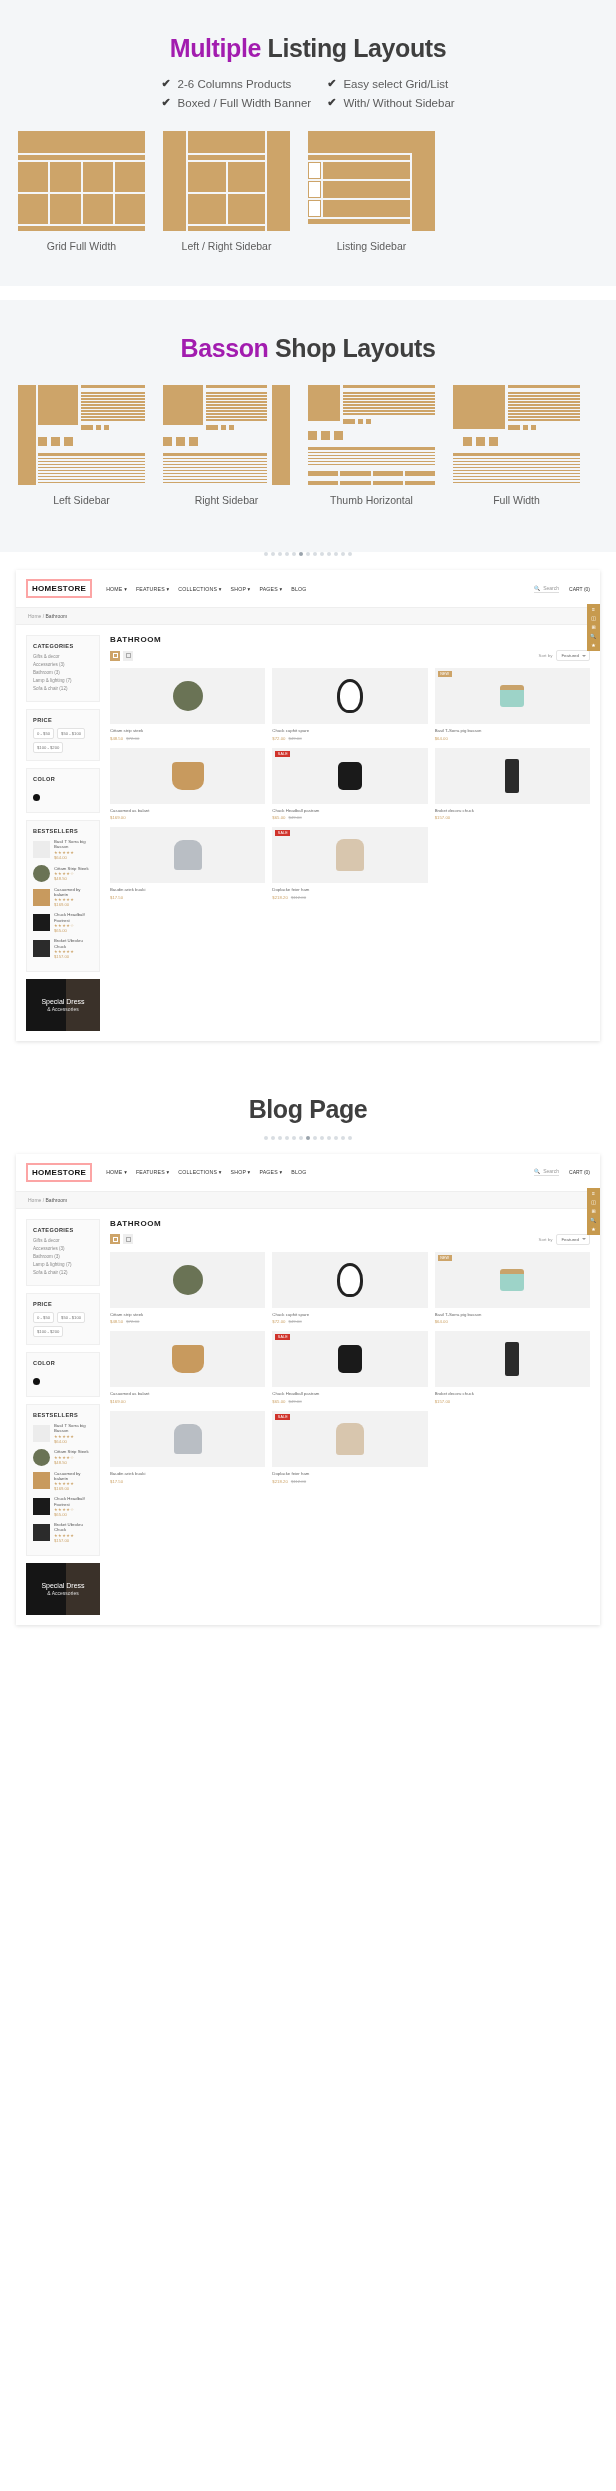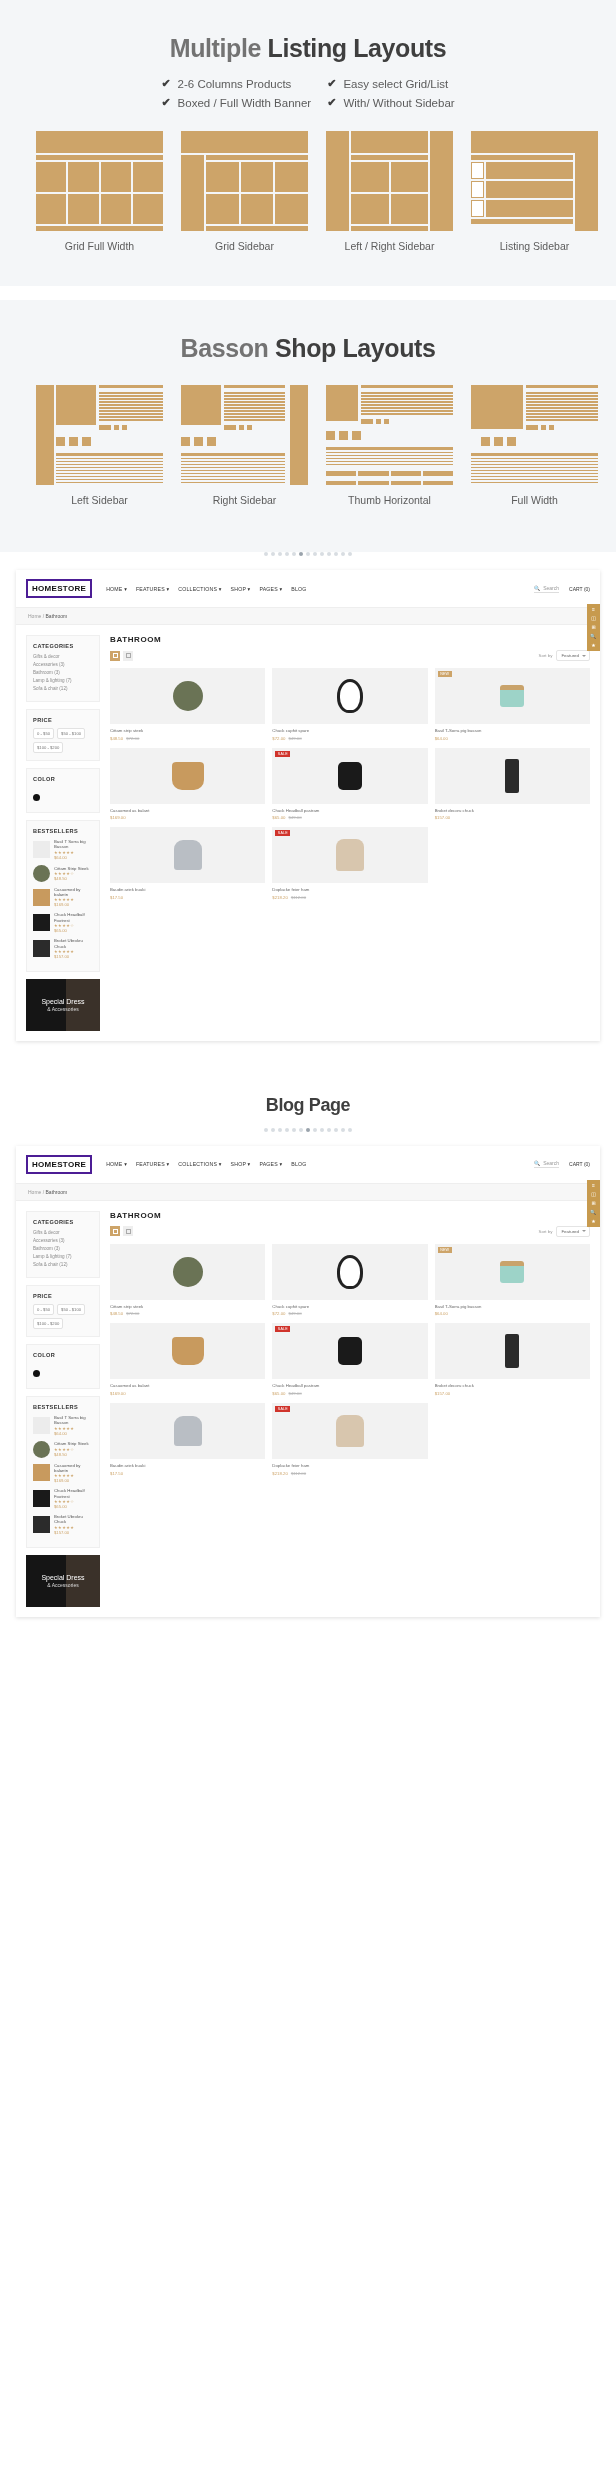--- a/index.html
+++ b/index.html
@@ -16,21 +16,21 @@
   
   .sec-title {
     text-align: center;
     font-size: 25px;
     font-weight: 700;
     letter-spacing: -0.4px;
     color: #3f3f3f;
     padding-top: 34px;
     padding-bottom: 14px;
   }
-  .sec-title .hl { color: #737373; }
+  .sec-title .hl { color: #a21caf; }
 
   
   .features {
     display: flex;
     justify-content: center;
     padding-bottom: 22px;
   }
   .fcol { display: flex; flex-direction: column; gap: 6px; }
   .fcol.left { margin-right: 16px; }
   .frow {
@@ -43,21 +43,21 @@
   .chk {
     color: #3f3f3f;
     font-size: 11px;
     margin-right: 7px;
     font-weight: 700;
   }
 
   
   .thumbs {
     display: flex;
-    justify-content: flex-end;
+    justify-content: flex-start;
     gap: 18px;
     padding: 0 18px;
   }
   .thumb-cell { width: 127px; }
   .thumb {
     height: 100px;
     display: flex;
     gap: 2px;
   }
   .tcap {
@@ -98,21 +98,21 @@
     overflow: hidden;
   }
   .mock-nav {
     display: flex;
     align-items: center;
     padding: 9px 10px;
     border-bottom: 1px solid #eee;
     background: #fff;
   }
   .logo {
-    border: 2px solid #4c1d95;
+    border: 2px solid #fca5a5;
     font-size: 8px;
     font-weight: 700;
     letter-spacing: .3px;
     padding: 3px 4px;
     color: #111;
   }
   .menu { display: flex; gap: 9px; margin-left: 14px; }
   .menu span { font-size: 5.2px; color: #333; letter-spacing: .2px; }
   .nav-right { margin-left: auto; display: flex; align-items: center; gap: 10px; }
   .searchbox {
@@ -285,45 +285,20 @@
               <div class="gold"></div>
               <div class="gold"></div>
               <div class="gold"></div>
             </div>
           <div class="gold strip"></div>
         </div>
       </div>
       <div class="tcap">Grid Full Width</div>
     </div>
 
-    <div class="thumb-cell">
-      <div class="thumb">
-        <div class="col fill">
-          <div class="gold banner"></div>
-          <div class="row fill" style="align-items:stretch">
-            <div class="gold sidebar-col"></div>
-            <div class="col fill">
-              <div class="gold strip"></div>
-              <div class="cellrow tall">
-                  <div class="gold"></div>
-                  <div class="gold"></div>
-                  <div class="gold"></div>
-                </div>
-              <div class="cellrow tall">
-                  <div class="gold"></div>
-                  <div class="gold"></div>
-                  <div class="gold"></div>
-                </div>
-              <div class="gold strip"></div>
-            </div>
-          </div>
-        </div>
-      </div>
-      <div class="tcap">Grid Sidebar</div>
-    </div>
 
     <div class="thumb-cell">
       <div class="thumb">
         <div class="gold sidebar-col"></div>
         <div class="col fill">
           <div class="gold banner"></div>
           <div class="gold strip"></div>
           <div class="cellrow tall">
               <div class="gold"></div>
               <div class="gold"></div>
@@ -833,21 +808,21 @@
         <span>⊞</span>
         <span>🔍</span>
         <span>★</span>
       </div>
 
     </div>
   </div>
 </div>
 
 <div class="panel-white">
-  <div class="sec-title" style="font-size:18px;padding-top:24px;padding-bottom:12px">Blog Page</div>
+  <div class="sec-title" style="font-size:25px;padding-top:24px;padding-bottom:12px">Blog Page</div>
   <div class="dotsnav">
     <i></i>
       <i></i>
     <i></i>
       <i></i>
     <i></i>
       <i></i>
     <i class="on"></i>
     <i></i>
       <i></i>

